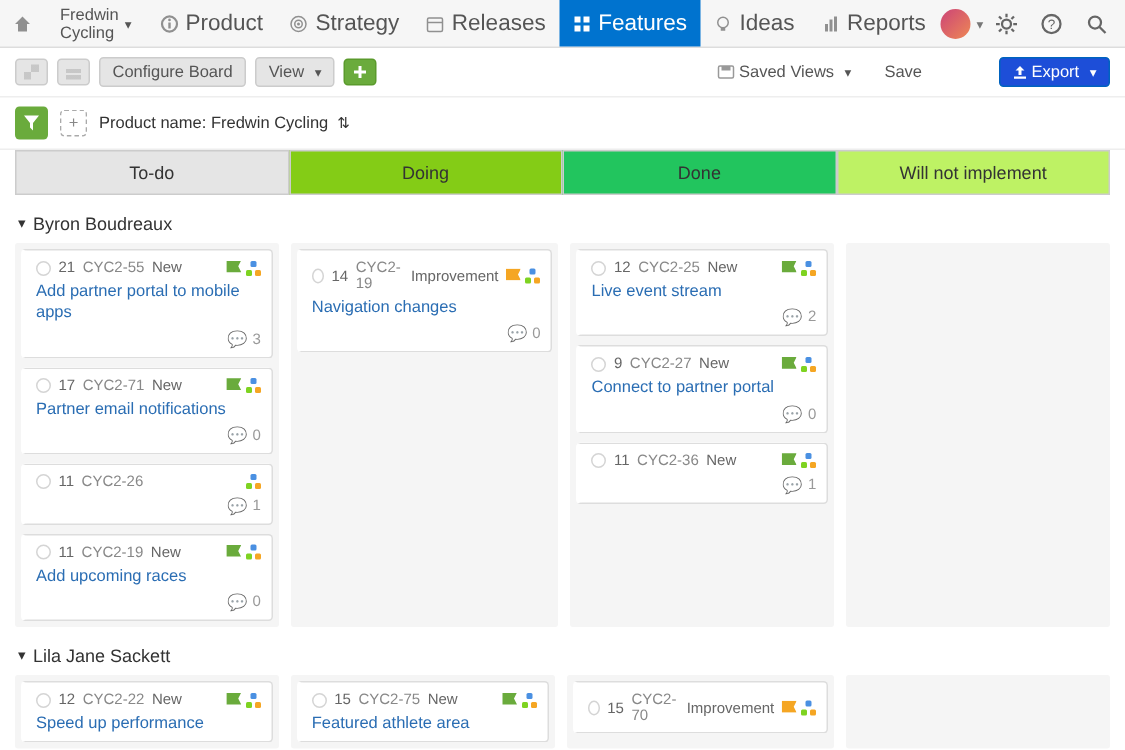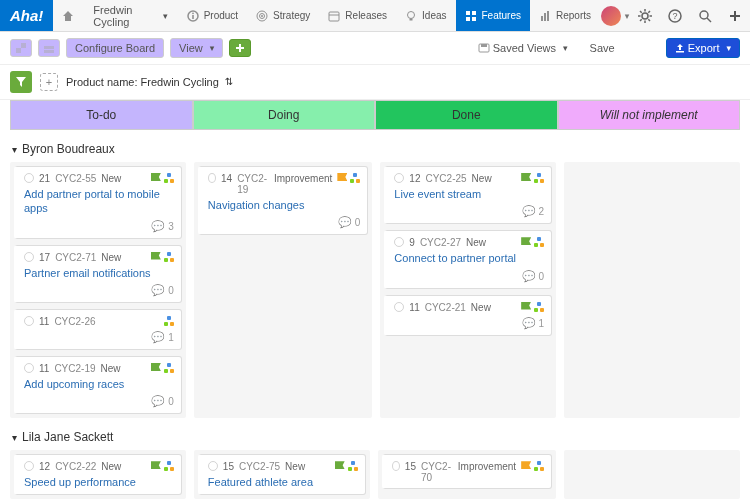--- a/index.html
+++ b/index.html
@@ -1,56 +1,56 @@
 <!DOCTYPE html>
 <html><head>
 <meta charset="utf-8">
 <style>
 * { box-sizing: border-box; margin: 0; padding: 0; }
 body { font-family: -apple-system, "Helvetica Neue", Arial, sans-serif; font-size: 12px; color: #333; background: #fff; width: 750px; }
 
 .topnav { display: flex; align-items: stretch; height: 32px; border-bottom: 1px solid #ddd; background: #f6f6f6; }
 .logo { background: #0073cf; color: #fff; font-weight: 800; font-size: 15px; padding: 0 10px; display: flex; align-items: center; font-style: italic; }
-.nav-item { display: flex; align-items: center; padding: 0 9px; gap: 5px; color: #555; cursor: pointer; border-right: 0; font-size: 10px; }
+.nav-item { display: flex; align-items: center; padding: 0 9px; gap: 5px; color: #555; cursor: pointer; border-right: 0; font-size: 15px; }
 .nav-item.active { background: #0073cf; color: #fff; }
 .nav-icon { display: inline-flex; width: 12px; height: 12px; align-items: center; justify-content: center; opacity: 0.7; }
 .nav-item.active .nav-icon { opacity: 1; }
 .spacer { flex: 1; }
 .product-switch { display: flex; align-items: center; padding: 0 10px; font-size: 11px; color: #555; cursor: pointer; }
 .caret { margin-left: 4px; font-size: 9px; }
 .right-icons { display: flex; align-items: center; }
 .right-icons .ic { width: 30px; display: flex; align-items: center; justify-content: center; color: #777; cursor: pointer; height: 100%; }
 .avatar { width: 20px; height: 20px; border-radius: 50%; background: linear-gradient(135deg,#c47,#e85); display:inline-block; }
 
 .toolbar { display: flex; align-items: center; padding: 6px 10px; gap: 6px; border-bottom: 1px solid #eee; }
-.tb-btn { background: #c4b5fd; border: 1px solid #ccc; border-radius: 3px; padding: 3px 8px; font-size: 11px; color: #555; cursor: pointer; display: flex; align-items: center; gap: 3px; }
+.tb-btn { background: #e5e5e5; border: 1px solid #ccc; border-radius: 3px; padding: 3px 8px; font-size: 11px; color: #555; cursor: pointer; display: flex; align-items: center; gap: 3px; }
 .tb-btn.icon-only { padding: 3px 5px; }
 .tb-btn.green { background: #6aab3c; border-color: #5a9a2c; color: #fff; }
 .tb-btn.blue { background: #1d4ed8; border-color: #0063bf; color: #fff; margin-left: 37px; }
 .tb-btn.flat { background: transparent; border: none; }
 
 .filterbar { display: flex; align-items: center; padding: 6px 10px; gap: 8px; border-bottom: 1px solid #eee; }
 .filter-btn { width: 22px; height: 22px; background: #6aab3c; border-radius: 3px; display: flex; align-items: center; justify-content: center; color: #fff; cursor: pointer; }
 .dashed-plus { width: 18px; height: 18px; border: 1px dashed #aaa; border-radius: 3px; display: flex; align-items: center; justify-content: center; color: #888; cursor: pointer; font-size: 11px; }
 .filter-chip { display: flex; align-items: flex-start; font-size: 11px; color: #333; cursor: pointer; }
 
 .col-headers { display: flex; gap: 0; padding: 0 10px 6px; }
 .col-h { flex: 1; text-align: center; padding: 7px 0; font-size: 12px; border: 1px solid #ccc; background: #f3f3f3; }
-.col-h.todo { background: #c4b5fd; }
-.col-h.doing { background: #86efac; }
+.col-h.todo { background: #e5e5e5; }
+.col-h.doing { background: #84cc16; }
 .col-h.done { background: #22c55e; }
-.col-h.wont { background: #f0abfc; font-style: italic; }
+.col-h.wont { background: #bef264; }
 
 .board { padding: 0 10px 10px; }
 .lane-head { display: flex; align-items: center; gap: 5px; padding: 6px 2px; font-size: 12px; color: #333; }
 .lane-head .chev { font-size: 10px; }
 .columns { display: flex; gap: 8px; margin-bottom: 6px; }
 .col { flex: 1; display: flex; flex-direction: column; gap: 6px; min-height: 20px; background: #f5f5f5; padding: 4px; border-radius: 2px; }
 .card { background: #fff; border: 1px solid #ddd; border-radius: 3px; padding: 6px 7px 5px; position: relative; border-left: 3px solid transparent;}
-.card-row1 { display: flex; align-items: flex-start; gap: 5px; font-size: 10px; color: #666; }
+.card-row1 { display: flex; align-items: center; gap: 5px; font-size: 10px; color: #666; }
 .card-row1 .ref { color: #888; }
 .card-row1 .status { color: #666; }
 .card-row1 .right { margin-left: auto; display: flex; gap: 3px; }
 .flag { width: 10px; height: 8px; display: inline-block; }
 .flag.green { background: #6aab3c; clip-path: polygon(0 0,100% 0,80% 50%,100% 100%,0 100%); }
 .flag.orange { background: #f5a623; clip-path: polygon(0 0,100% 0,80% 50%,100% 100%,0 100%); }
 .tree-ic { width: 10px; height: 10px; position: relative; display: inline-block;}
 .tree-ic::before { content:""; position:absolute; top:0; left:3px; width:4px; height:4px; background:#4a90e2; border-radius:1px;}
 .tree-ic::after { content:""; position:absolute; bottom:0; left:0; width:4px; height:4px; background:#7ed321; border-radius:1px; box-shadow: 6px 0 0 #f5a623;}
 .card-title { color: #2a6db3; font-size: 11px; margin-top: 3px; line-height: 1.3; cursor: pointer; }
@@ -58,21 +58,20 @@
 .gear-ic { width: 10px; height: 10px; display:inline-block; border: 1px solid #aaa; border-radius: 50%; opacity: .5; }
 .bar-ic { width:10px; height:10px; display:inline-block; background: linear-gradient(to top, #aaa 0 3px, transparent 3px 4px, #aaa 4px 7px, transparent 7px); opacity:.5;}
 .grid-ic { width:10px; height:10px; display:inline-block; background: conic-gradient(#aaa 0 25%, transparent 0 50%, #aaa 0 75%, transparent 0); opacity:.5;}
 .comment-ic { font-size: 11px; opacity: .6; }
 svg { display: block; }
 </style>
 </head>
 <body>
 
 <div class="topnav">
-  <div class="logo">Aha!</div>
   <div class="nav-item">
     <span class="nav-icon">
         <svg width="12" height="12" viewBox="0 0 12 12">
           <path d="M1 6 L6 1 L11 6 L9 6 L9 11 L3 11 L3 6 Z" fill="#666"></path>
         </svg>
       </span>
   </div>
   <div class="product-switch">
     <span>Fredwin Cycling</span>
     <span class="caret">▾</span>
@@ -98,40 +97,40 @@
     <span>Strategy</span>
   </div>
   <div class="nav-item">
     <span class="nav-icon">
         <svg width="12" height="12" viewBox="0 0 12 12">
           <rect x="1" y="2" width="10" height="9" rx="1" fill="none" stroke="#666"></rect>
           <line x1="1" y1="5" x2="11" y2="5" stroke="#666"></line>
         </svg>
       </span>
     <span>Releases</span>
-  </div>
-  <div class="nav-item">
-    <span class="nav-icon">
-        <svg width="12" height="12" viewBox="0 0 12 12">
-          <circle cx="6" cy="5" r="3.5" fill="none" stroke="#666"></circle>
-          <rect x="4.5" y="8.5" width="3" height="2" fill="#666"></rect>
-        </svg>
-      </span>
-    <span>Ideas</span>
   </div>
   <div class="nav-item active">
     <span class="nav-icon">
         <svg width="12" height="12" viewBox="0 0 12 12">
           <rect x="1" y="1" width="4" height="4" fill="#fff"></rect>
           <rect x="7" y="1" width="4" height="4" fill="#fff"></rect>
           <rect x="1" y="7" width="4" height="4" fill="#fff"></rect>
           <rect x="7" y="7" width="4" height="4" fill="#fff"></rect>
         </svg>
       </span>
     <span>Features</span>
+  </div>
+  <div class="nav-item">
+    <span class="nav-icon">
+        <svg width="12" height="12" viewBox="0 0 12 12">
+          <circle cx="6" cy="5" r="3.5" fill="none" stroke="#666"></circle>
+          <rect x="4.5" y="8.5" width="3" height="2" fill="#666"></rect>
+        </svg>
+      </span>
+    <span>Ideas</span>
   </div>
   <div class="nav-item">
     <span class="nav-icon">
         <svg width="12" height="12" viewBox="0 0 12 12">
           <rect x="2" y="6" width="2" height="5" fill="#666"></rect>
           <rect x="5" y="3" width="2" height="8" fill="#666"></rect>
           <rect x="8" y="1" width="2" height="10" fill="#666"></rect>
         </svg>
       </span>
     <span>Reports</span>
@@ -362,21 +361,21 @@
         <div class="card-title">Connect to partner portal</div>
         <div class="card-foot">
             <span class="comment-ic">💬</span>
             <span>0</span>
           </div>
       </div>
         <div class="card">
         <div class="card-row1">
           <span class="gear-ic"></span>
           <span>11</span>
-          <span class="ref">CYC2-21</span>
+          <span class="ref">CYC2-36</span>
           <span class="status">New</span>
           <span class="right">
             <span class="flag green"></span>
             <span class="tree-ic"></span>
           </span>
         </div>
         <div class="card-foot">
             <span class="comment-ic">💬</span>
             <span>1</span>
           </div>

